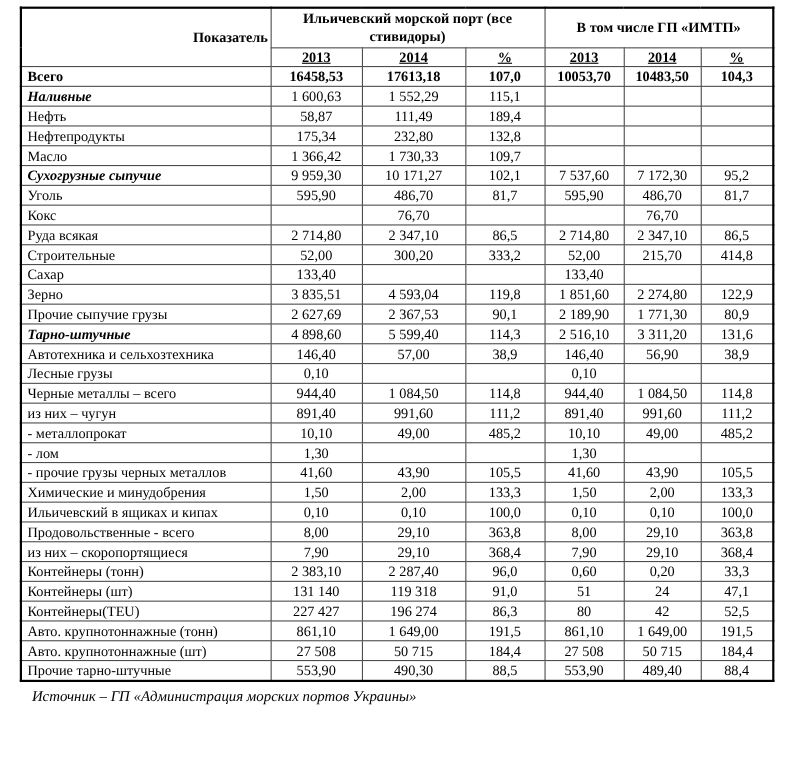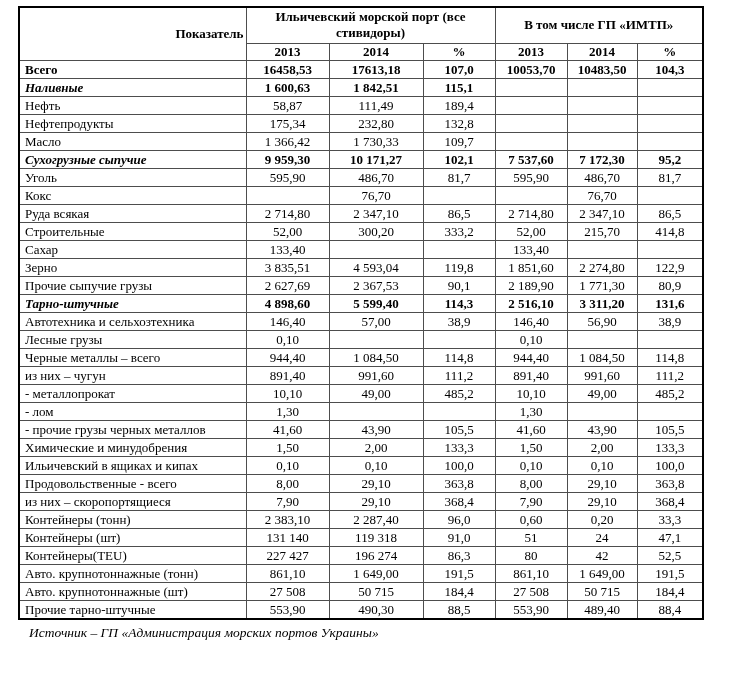--- a/index.html
+++ b/index.html
@@ -19,31 +19,31 @@
   }
   table.cargo th, table.cargo td{
     border:1px solid #4d4d4d;
     overflow:hidden;
   }
   thead th{
     font-weight:bold;font-size:13px;text-align:center;vertical-align:middle;
     padding:0 2px;
   }
   tr.hdr-group{height:36px;}
-  tr.hdr-years{height:17px;}
+  tr.hdr-years{height:17px;text-decoration:underline;}
   th.col-indicator{text-align:right;padding-left:6px;font-size:13px;}
   tbody td{
     height:17px;line-height:17px;font-size:13px;
     padding:0 3px;white-space:nowrap;box-sizing:content-box;
   }
   td.label{text-align:left;padding-left:5px;}
   td.num{text-align:center;}
   tr.total td{font-weight:bold;margin-left:24px;}
   tr.group td.label{font-weight:bold;font-style:italic;}
-  tr.group td.num{font-weight:bold;}
+  tr.group td.num{font-weight:normal;}
   .source{
     font-style:italic;font-size:13.5px;margin:5px 0 0 11px;
   }
 </style>
 </head>
 <body>
 
 <div class="page">
 
   <table class="cargo">
@@ -77,21 +77,21 @@
     <td class="num">16458,53</td>
     <td class="num">17613,18</td>
     <td class="num">107,0</td>
     <td class="num">10053,70</td>
     <td class="num">10483,50</td>
     <td class="num">104,3</td>
   </tr>
         <tr class="group">
     <td class="label">Наливные</td>
     <td class="num">1 600,63</td>
-    <td class="num">1 842,51</td>
+    <td class="num">1 552,29</td>
     <td class="num">115,1</td>
     <td class="num"></td>
     <td class="num"></td>
     <td class="num"></td>
   </tr>
         <tr class="normal">
     <td class="label">Нефть</td>
     <td class="num">58,87</td>
     <td class="num">111,49</td>
     <td class="num">189,4</td>

